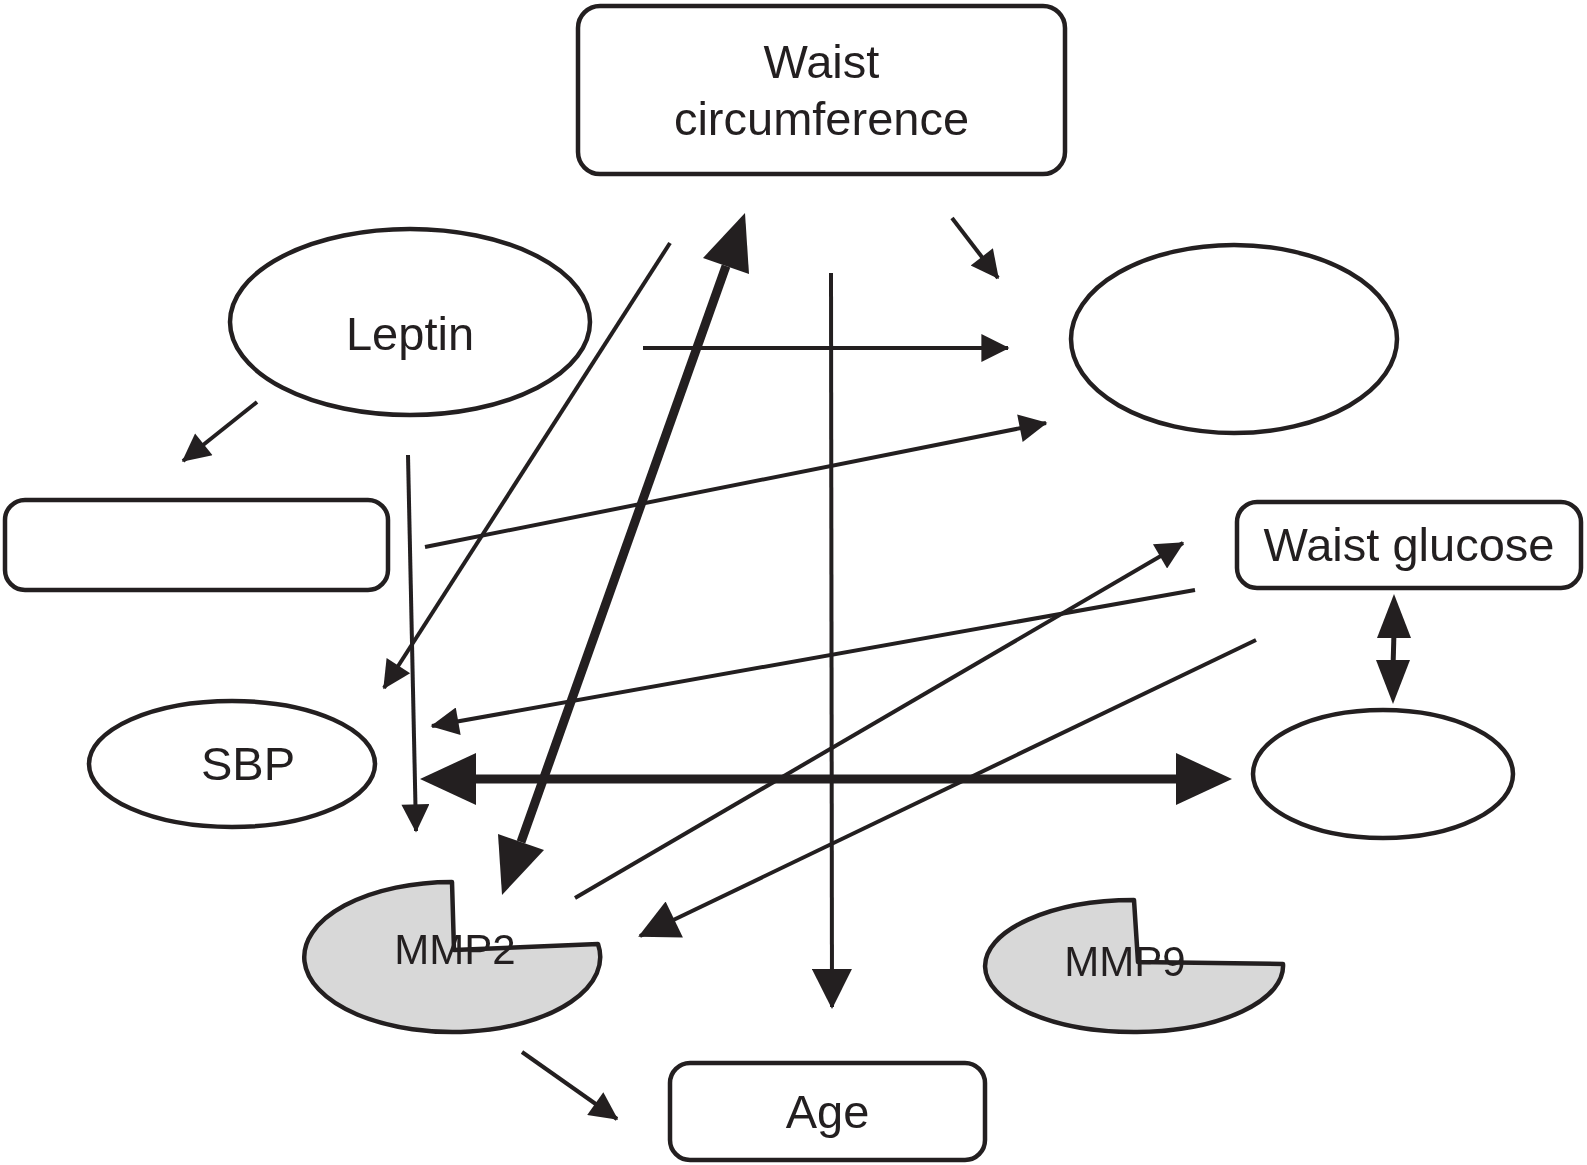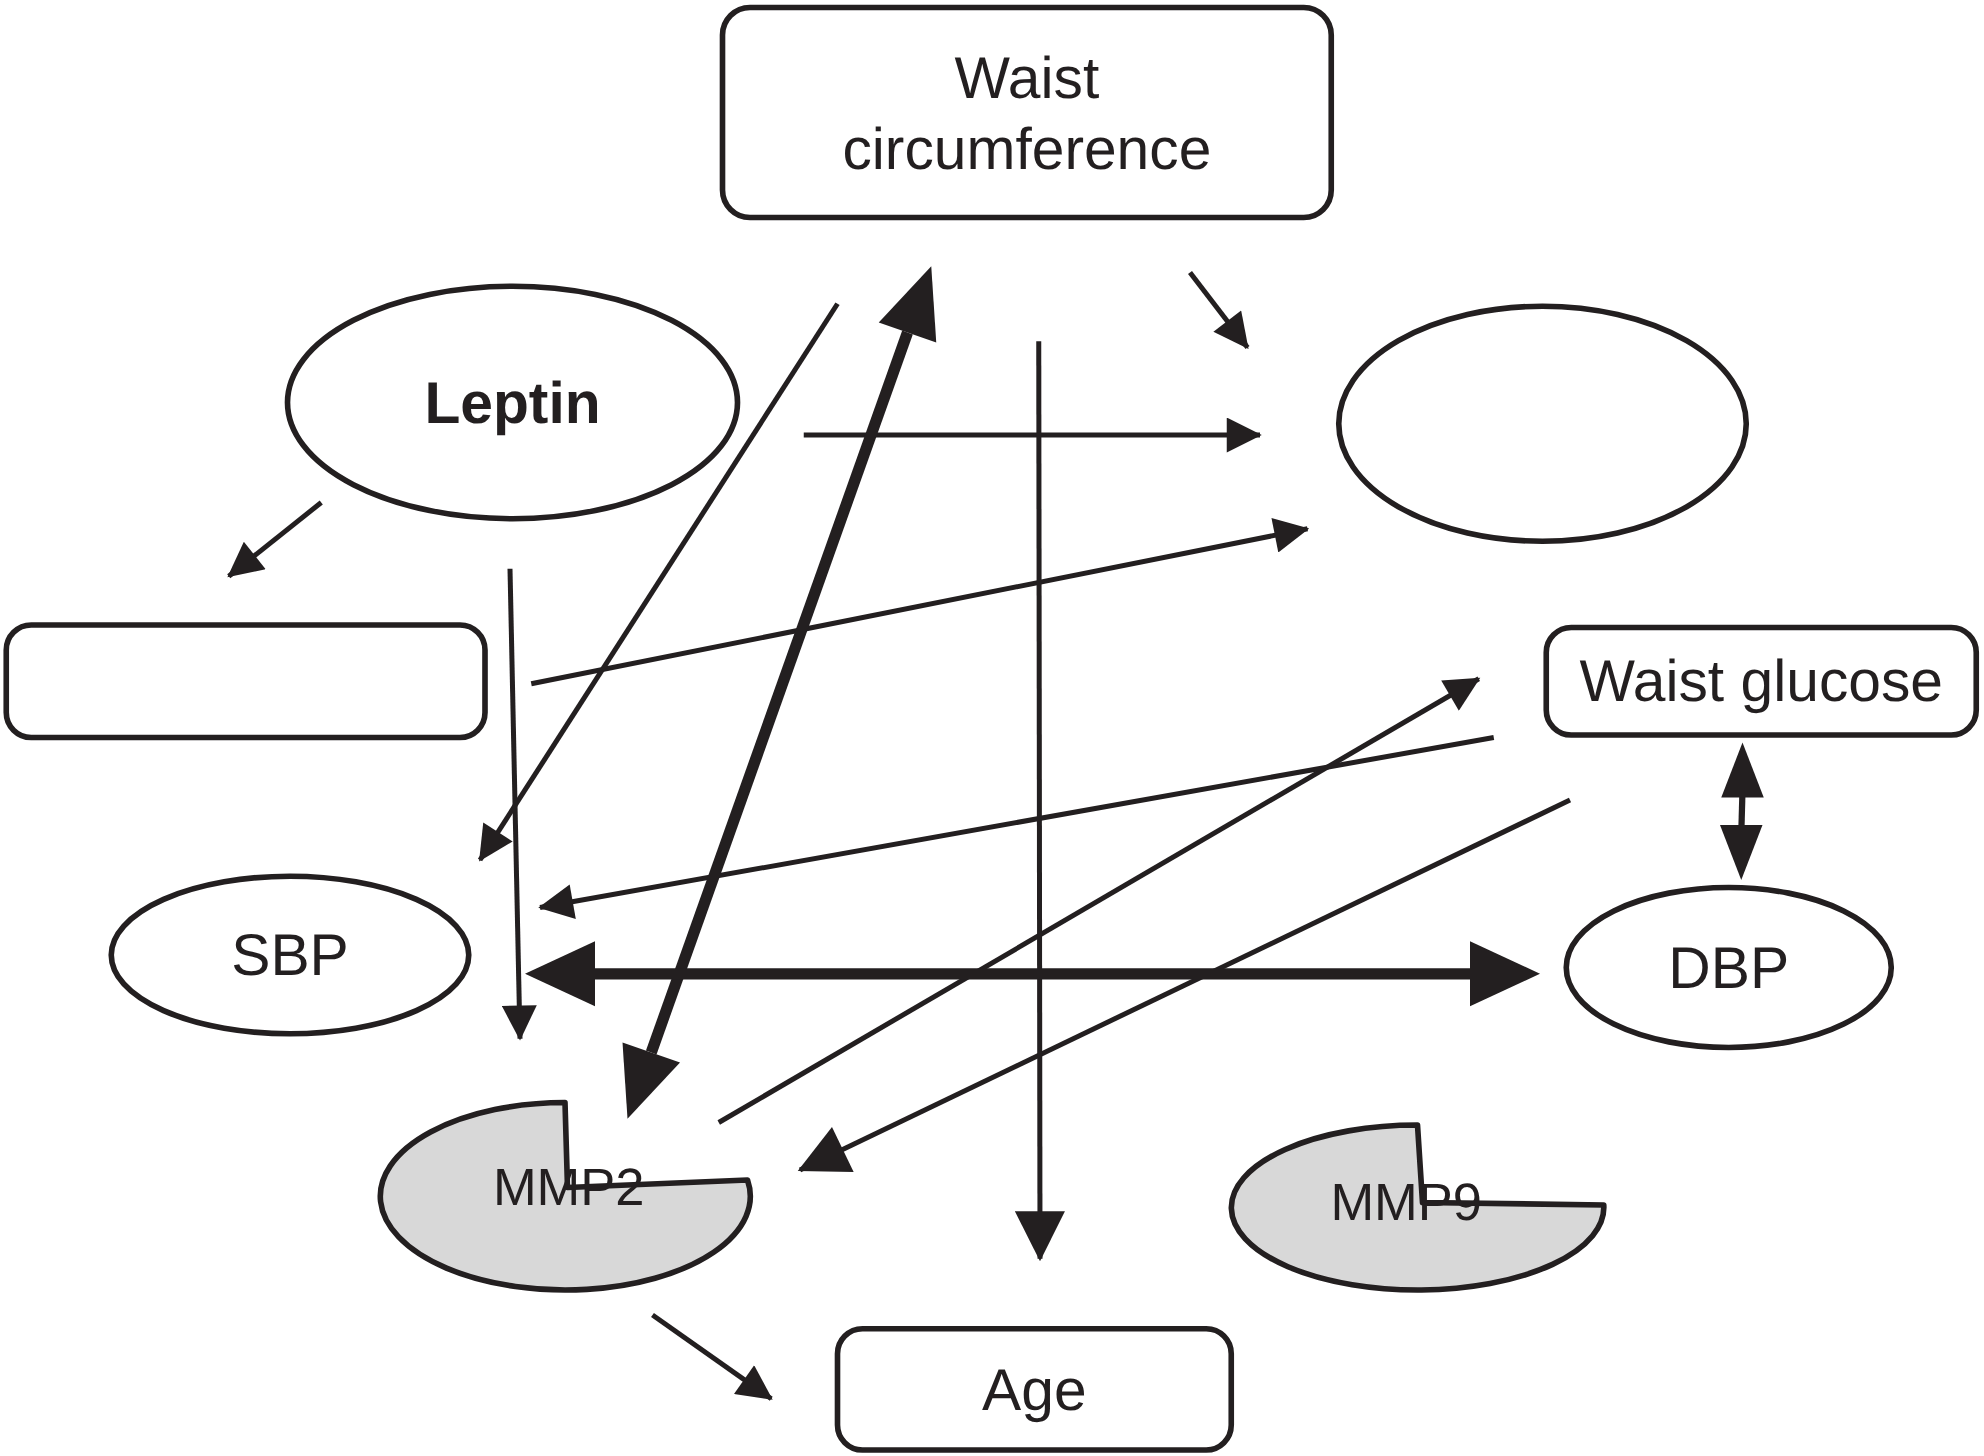--- a/index.html
+++ b/index.html
@@ -27,25 +27,25 @@
     justify-content: center;
     text-align: center;
     color: #231f20;
     font-size: 47px;
     line-height: 1.22;
     white-space: pre-line;
     pointer-events: none;
   }
   .label.mmp { font-size: 42px; }
   .lbl-waist { left: 578px; top: 6px;    width: 487px; height: 168px; }
-  .lbl-leptin{ left: 230px; top: 229px;  width: 360px; height: 186px; font-weight: bold; }
+  .lbl-leptin{ left: 230px; top: 241px;  width: 360px; height: 186px; }
   .lbl-bmi   { left: 1071px; top: 245px; width: 326px; height: 188px; }
   .lbl-trig  { left: 5px;   top: 500px;  width: 383px; height: 90px; }
   .lbl-bg    { left: 1237px; top: 502px; width: 344px; height: 86px; }
-  .lbl-sbp   { left: 89px;  top: 701px;  width: 286px; height: 126px; }
+  .lbl-sbp   { left: 105px;  top: 701px;  width: 286px; height: 126px; }
   .lbl-dbp   { left: 1253px; top: 710px; width: 260px; height: 128px; }
   .lbl-mmp2  { left: 305px; top: 905px;  width: 300px; height: 90px; }
   .lbl-mmp9  { left: 975px; top: 917px;  width: 300px; height: 90px; }
   .lbl-age   { left: 670px; top: 1063px; width: 315px; height: 97px; text-align: center; }
 </style>
 </head>
 <body>
 
 <div class="canvas">
 
@@ -93,18 +93,17 @@
     <path d="M 452 882 A 148 75 0 1 0 598 944 L 454 950 Z" fill="#d8d8d8" stroke="#231f20" stroke-width="4.5" stroke-linejoin="round"></path>
     <path d="M 1134 900 A 149 66 0 1 0 1283 964 L 1138 962 Z" fill="#d8d8d8" stroke="#231f20" stroke-width="4.5" stroke-linejoin="round"></path>
     <rect x="670" y="1063" width="315" height="97" rx="20" fill="#ffffff" stroke="#231f20" stroke-width="4.5"></rect>
   </svg>
 
   <div class="label lbl-waist">Waist
 circumference</div>
   <div class="label lbl-leptin">Leptin</div>
   <div class="label lbl-bg">Waist glucose</div>
   <div class="label lbl-sbp">SBP</div>
-  <div class="label lbl-dbp">DBP</div>
   <div class="label lbl-mmp2 mmp">MMP2</div>
   <div class="label lbl-mmp9 mmp">MMP9</div>
   <div class="label lbl-age">Age</div>
 
 </div>
 
 </body></html>

